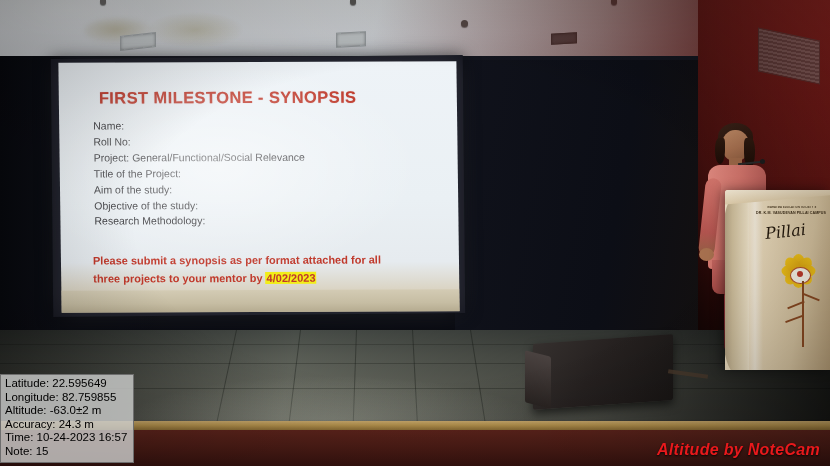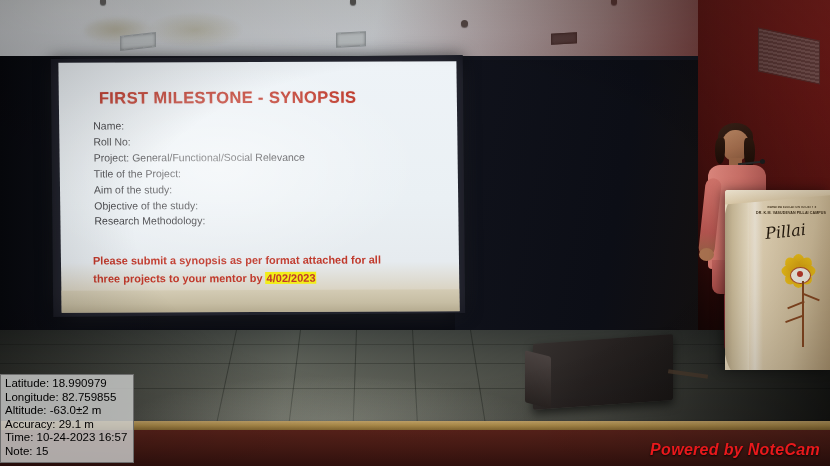--- a/index.html
+++ b/index.html
@@ -391,23 +391,23 @@
       <div class="flower-leaf b"></div>
     </div>
   </div>
 
   <div class="stage-edge"></div>
   <div class="stage-front"></div>
 
   <div class="vignette"></div>
 
   <div class="gps-box">
-    <div class="gps-line">Latitude: 18.990979</div>
+    <div class="gps-line">Latitude: 22.595649</div>
     <div class="gps-line">Longitude: 82.759855</div>
     <div class="gps-line">Altitude: -63.0±2 m</div>
-    <div class="gps-line">Accuracy: 29.1 m</div>
+    <div class="gps-line">Accuracy: 24.3 m</div>
     <div class="gps-line">Time: 10-24-2023 16:57</div>
     <div class="gps-line">Note: 15</div>
   </div>
 
-  <div class="notecam">Powered by NoteCam</div>
+  <div class="notecam">Altitude by NoteCam</div>
 
 </div>
 
 </body></html>

